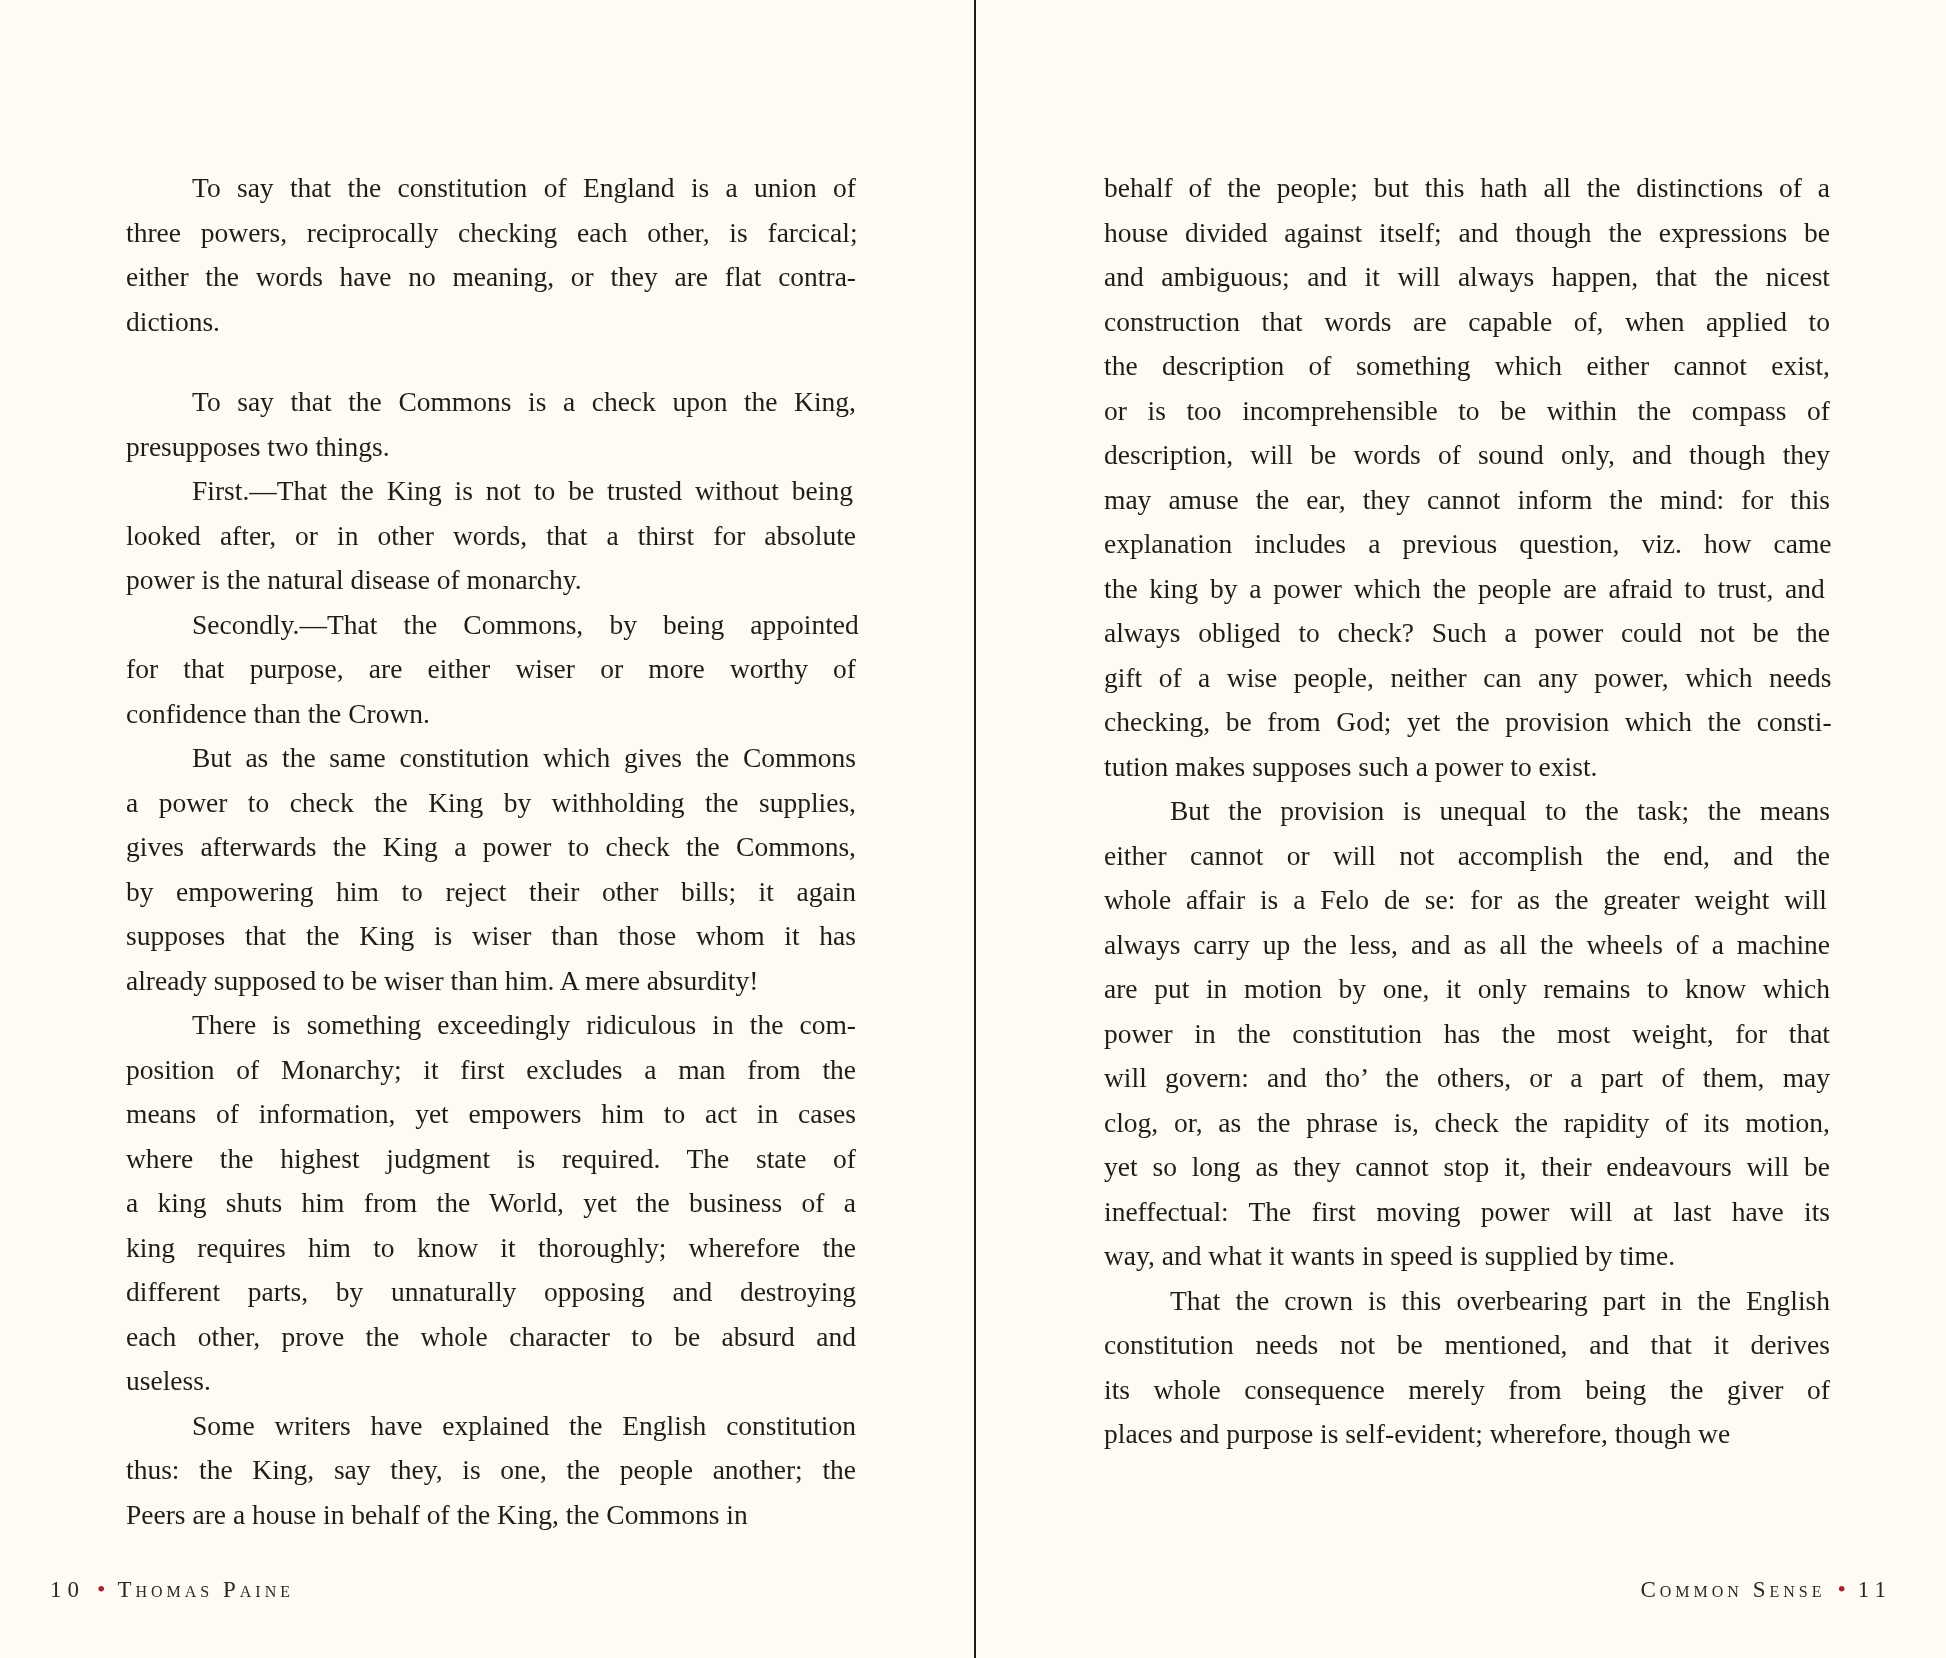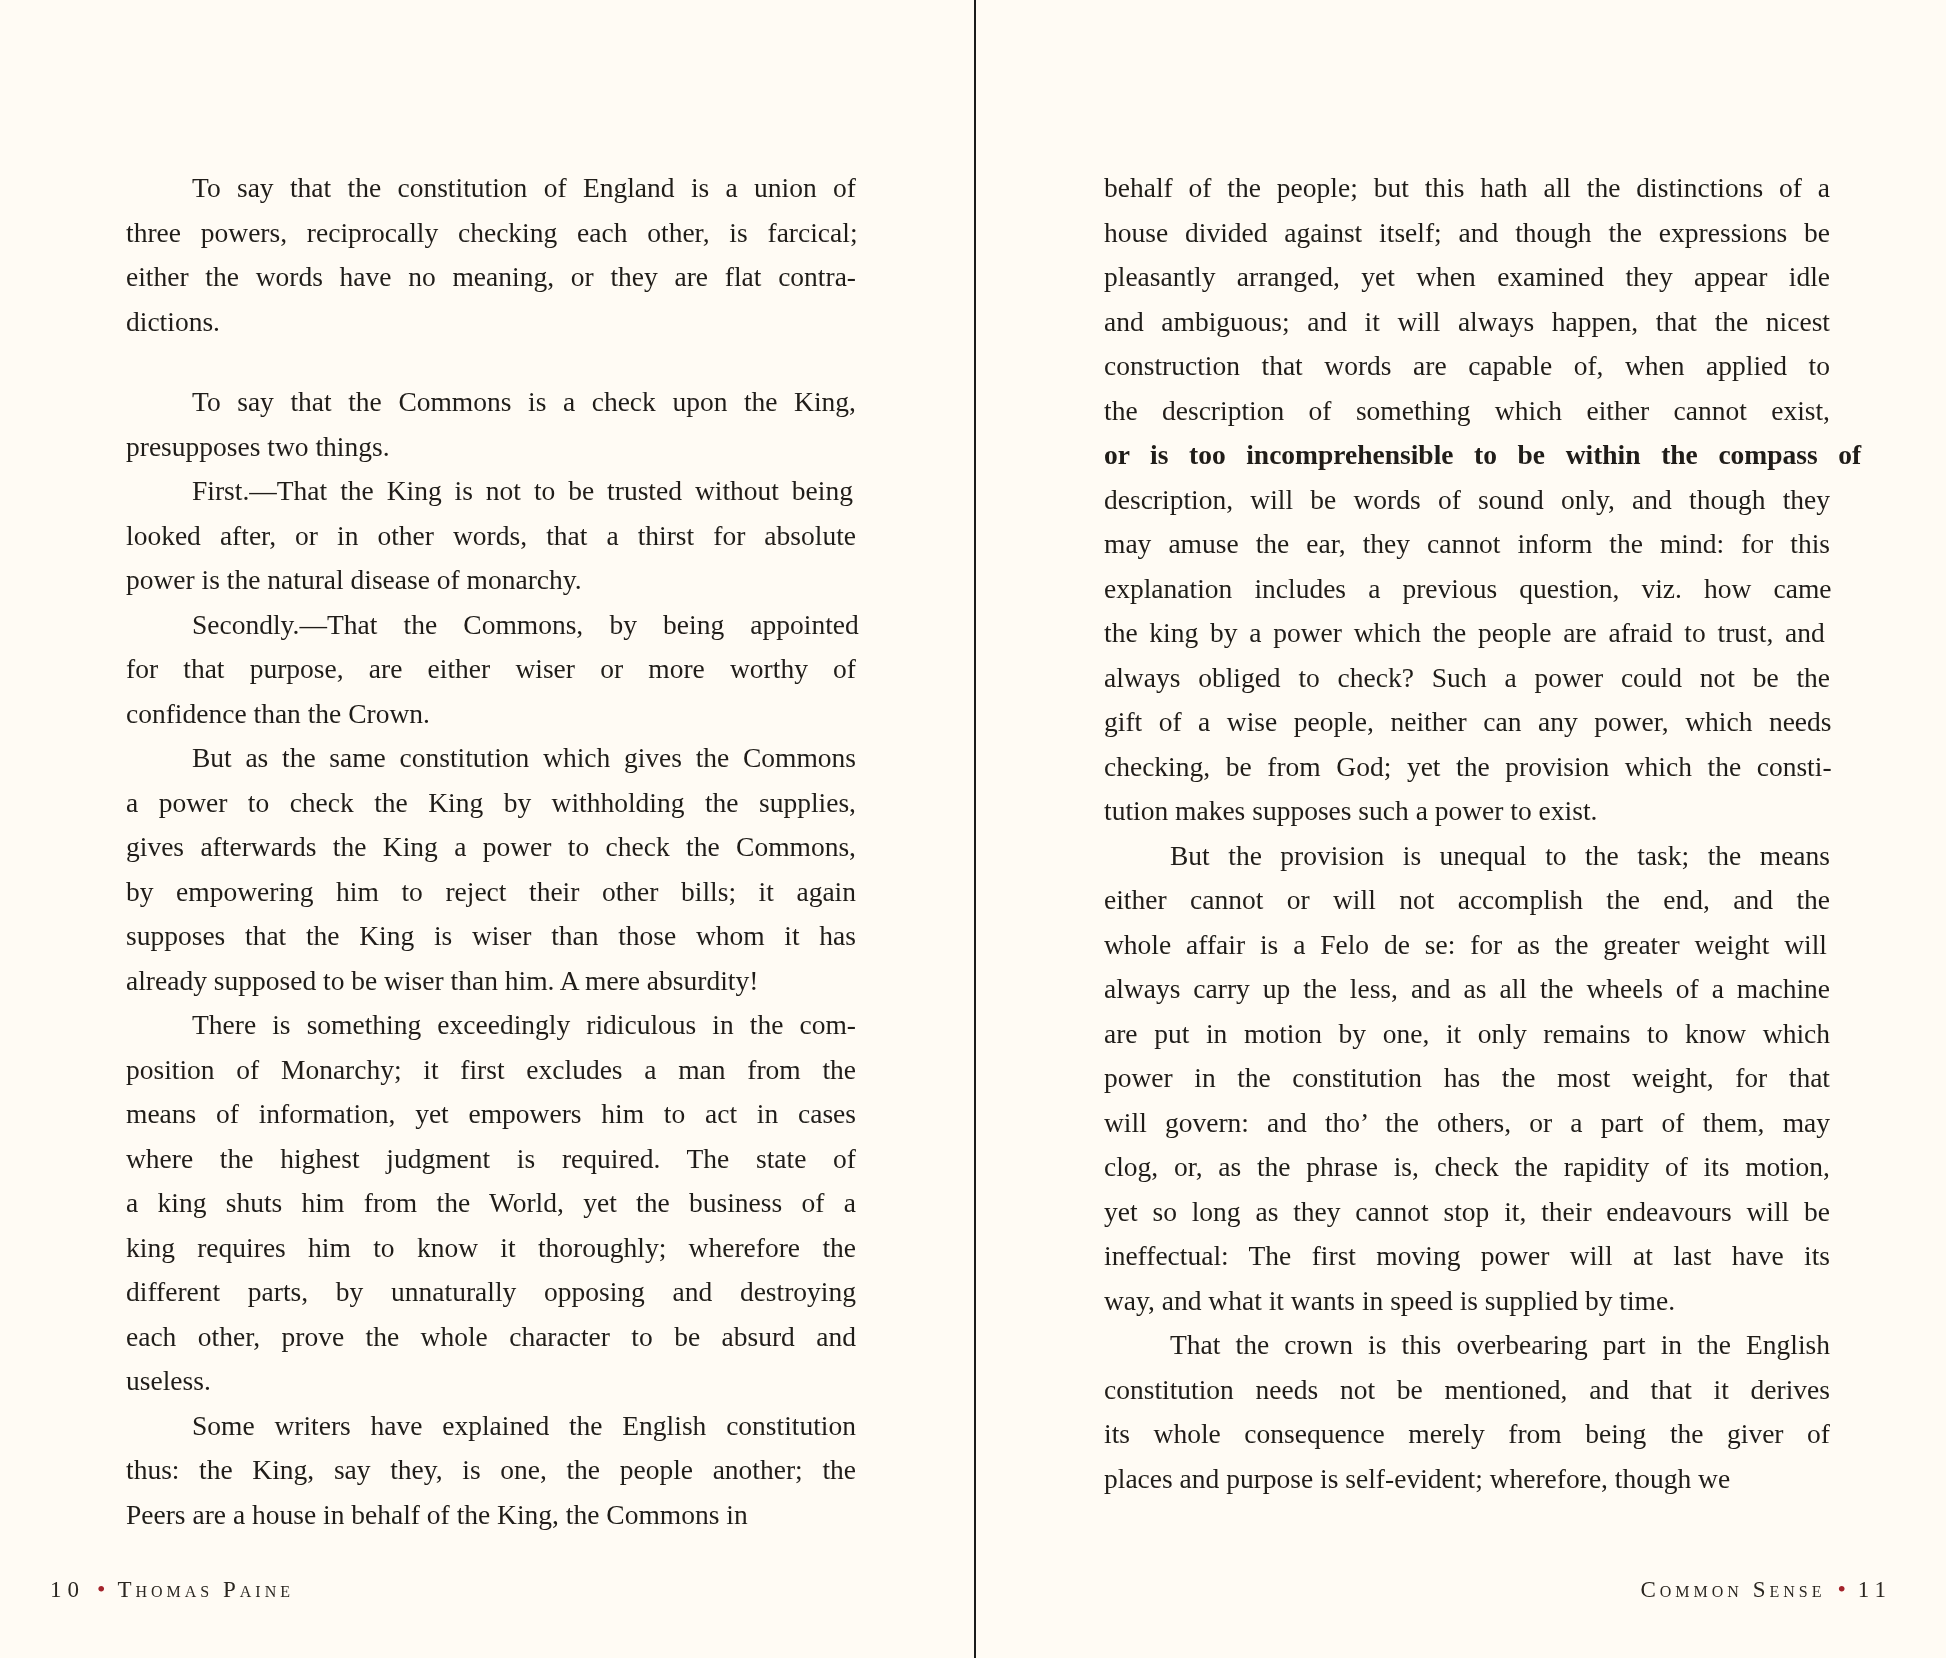--- a/index.html
+++ b/index.html
@@ -107,25 +107,24 @@
     </div>
   </div>
 
   <div class="divider"></div>
 
   <div class="page">
     <div class="text-col" id="right-col">
         <div>
           <div class="line" style="word-spacing: 8.99858px;"><span class="inner"><span>behalf of the people; but this hath all the distinctions of a</span></span></div>
           <div class="line" style="word-spacing: 9.98242px;"><span class="inner"><span>house divided against itself; and though the expressions be</span></span></div>
-          <div class="line" style="word-spacing: 14.4866px;"><span class="inner"><span>pleasantly arranged, yet when examined they appear idle</span></span></div>
           <div class="line" style="word-spacing: 10.7431px;"><span class="inner"><span>and ambiguous; and it will always happen, that the nicest</span></span></div>
           <div class="line" style="word-spacing: 14.6719px;"><span class="inner"><span>construction that words are capable of, when applied to</span></span></div>
           <div class="line" style="word-spacing: 17.5246px;"><span class="inner"><span>the description of something which either cannot exist,</span></span></div>
-          <div class="line" style="word-spacing: 13.7101px; font-weight: bold;"><span class="inner"><span>or is too incomprehensible to be within the compass of</span></span></div>
+          <div class="line" style="word-spacing: 13.7101px;"><span class="inner"><span>or is too incomprehensible to be within the compass of</span></span></div>
           <div class="line" style="word-spacing: 10.3403px;"><span class="inner"><span>description, will be words of sound only, and though they</span></span></div>
           <div class="line" style="word-spacing: 10.1641px;"><span class="inner"><span>may amuse the ear, they cannot inform the mind: for this</span></span></div>
           <div class="line" style="word-spacing: 15.2299px;"><span class="inner"><span>explanation includes a previous question, viz. </span><span class="it">how came</span></span></div>
           <div class="line" style="word-spacing: 4.89062px;"><span class="inner"><span class="it">the king by a power which the people are afraid to trust, and</span></span></div>
           <div class="line" style="word-spacing: 10.8938px;"><span class="inner"><span class="it">always obliged to check?</span><span> Such a power could not be the</span></span></div>
           <div class="line" style="word-spacing: 9.63281px;"><span class="inner"><span>gift of a wise people, neither can any power, </span><span class="it">which needs</span></span></div>
           <div class="line" style="word-spacing: 8.70833px;"><span class="inner"><span class="it">checking,</span><span> be from God; yet the provision which the consti-</span></span></div>
           <div class="line"><span class="inner"><span>tution makes supposes such a power to exist.</span></span></div>
         </div>
         <div>

